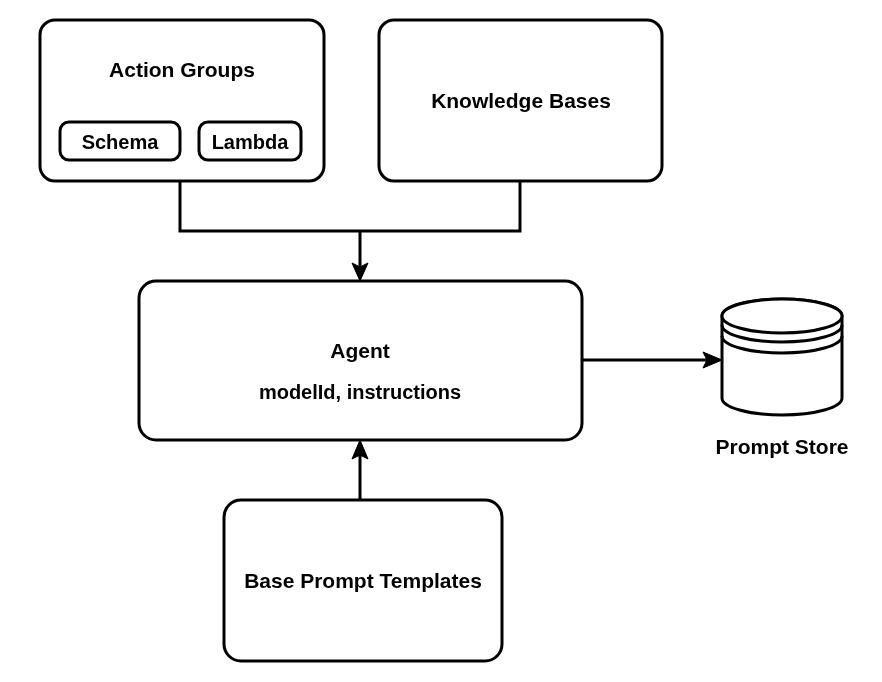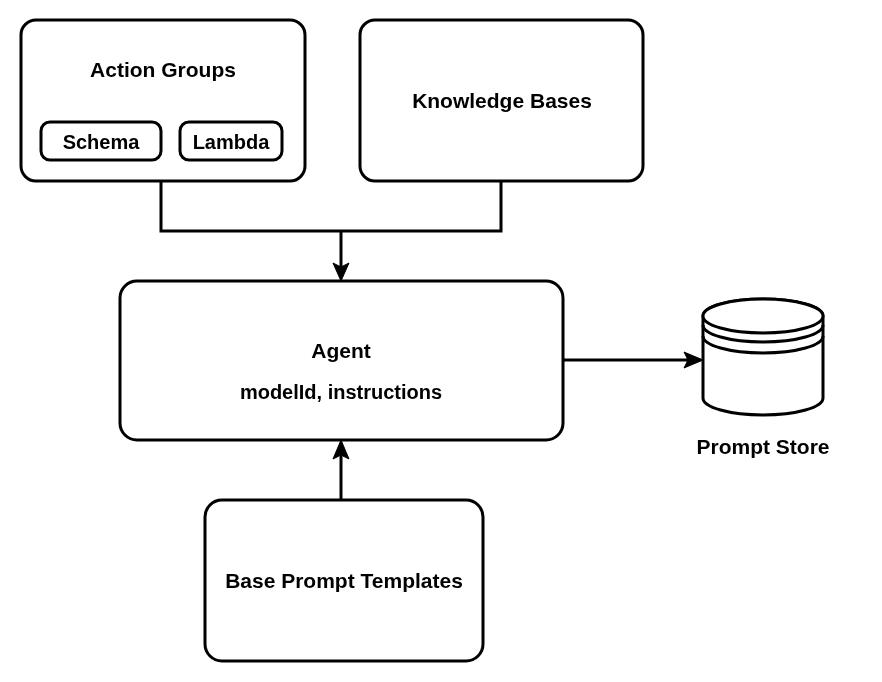--- a/index.html
+++ b/index.html
@@ -12,20 +12,21 @@
     width: 882px;
     height: 682px;
     font-family: "Liberation Sans", sans-serif;
     overflow: hidden;
   }
   #diagram-root {
     position: relative;
     width: 734px;
     height: 682px;
     background: #ffffff;
+    margin-left: 19px;
   }
   svg.diagram-canvas {
     display: block;
     width: 882px;
     height: 682px;
   }
   .node-shape {
     fill: #ffffff;
     stroke: #000000;
     stroke-width: 3;

